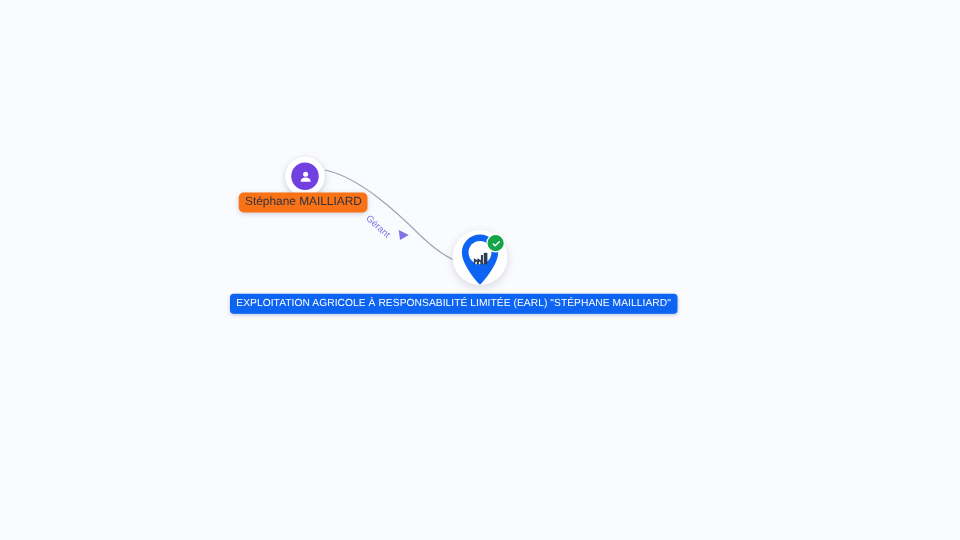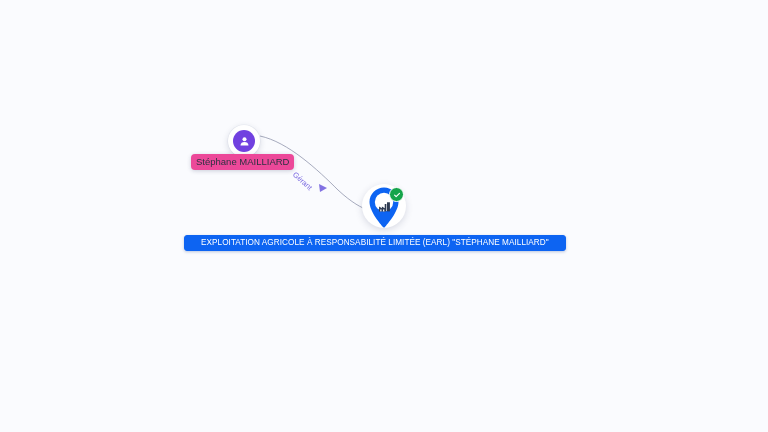--- a/index.html
+++ b/index.html
@@ -57,21 +57,21 @@
   }
   #person-node .disc svg { display: block; }
 
   .person-label {
     position: absolute;
     left: 191px;
     top: 154px;
     height: 16px;
     line-height: 16px;
     padding: 0 5px;
-    background: #ec4899;
+    background: #f97316;
     border-radius: 4px;
     box-shadow: 0 1px 4px rgba(40, 50, 90, 0.22);
     font-size: 9.5px;
     color: #2c3141;
     white-space: nowrap;
     cursor: pointer;
   }
 
   
   #company-node {
@@ -121,21 +121,21 @@
     justify-content: center;
   }
 
   
   .company-label {
     position: absolute;
     left: 184px;
     top: 235px;
     height: 14px;
     line-height: 14px;
-    padding: 0 16px;
+    padding: 0 4px;
     background: #0d64f2;
     border: 1px solid #0d64f2;
     border-radius: 3px;
     box-shadow: 0 1px 3px rgba(20, 60, 140, 0.28);
     color: #ffffff;
     font-size: 8.2px;
     letter-spacing: 0.05px;
     white-space: nowrap;
     cursor: pointer;
   }

